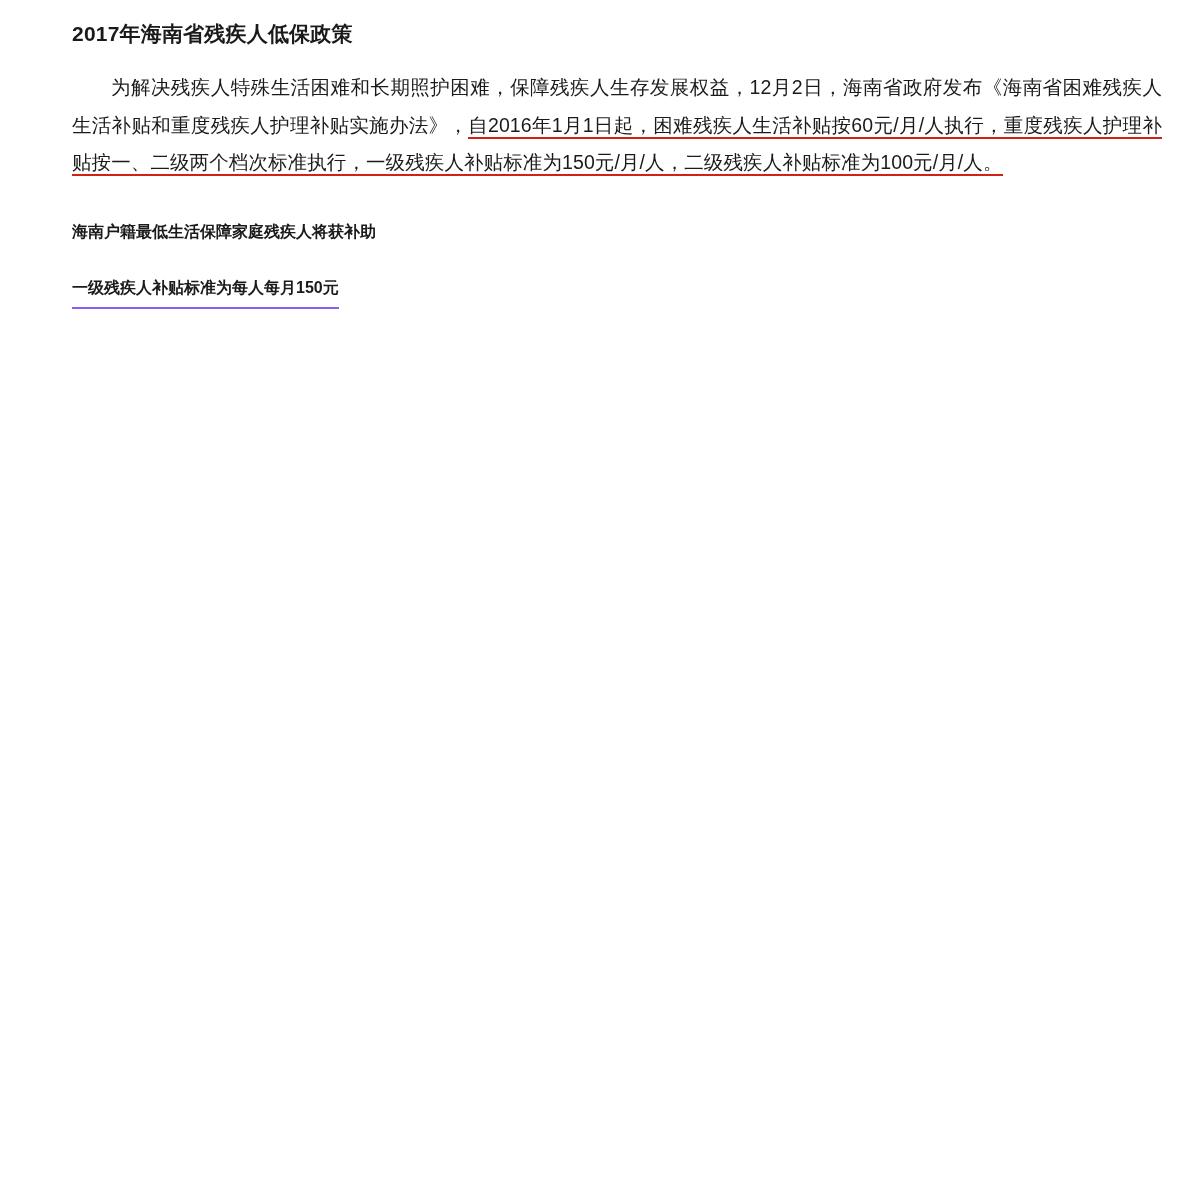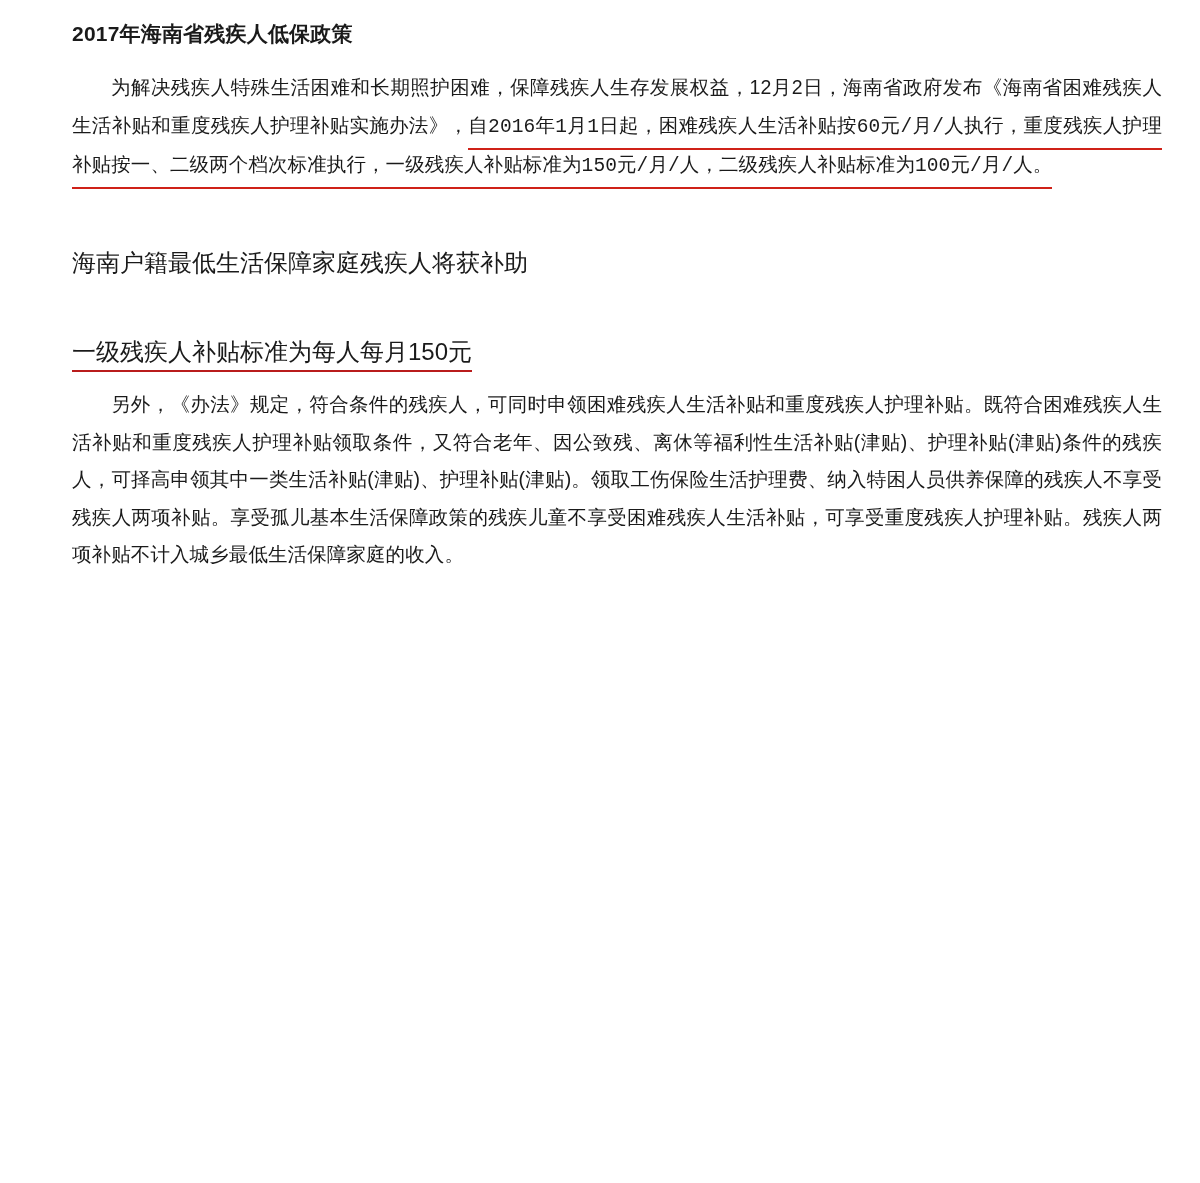--- a/index.html
+++ b/index.html
@@ -19,44 +19,43 @@
     padding: 14px 38px 20px 72px;
   }
   h2.doc-title {
     font-size: 21px;
     font-weight: bold;
     margin: 6px 0 22px 0;
     letter-spacing: 0.2px;
     line-height: 1.3;
   }
   h3.section-title {
-    font-size: 24px;
-    font-weight: normal;
-    margin: 43px 0 14px 0;
+    font-size: 16px;
+    font-weight: bold;
+    margin: 21px 0 14px 0;
     line-height: 1.35;
     display: inline-block;
   }
   h3.section-title.underlined {
-    border-bottom: 2px solid #b91c1c;
-    padding-bottom: 2px;
+    border-bottom: 2px solid #8b5cf6;
+    padding-bottom: 8px;
   }
   p.para {
     font-size: 19.5px;
     line-height: 1.92;
     margin: 0 0 18px 0;
     text-indent: 2em;
     text-align: justify;
     letter-spacing: 0.1px;
   }
   .hl {
     
     border-bottom: 2px solid #cf2118;
-    padding-bottom: 10px;
+    padding-bottom: 1px;
     box-decoration-break: clone;
-    font-family: Liberation Mono, monospace;
     -webkit-box-decoration-break: clone;
   }
   .block-title-wrap {
     margin: 0;
   }
 </style>
 </head>
 <body>
 
 <div class="page">
@@ -71,15 +70,14 @@
     <h3 class="section-title">海南户籍最低生活保障家庭残疾人将获补助</h3>
   </div>
 
 
 
   <div class="block-title-wrap">
     <h3 class="section-title underlined">一级残疾人补贴标准为每人每月150元</h3>
   </div>
 
 
-  <p class="para">另外，《办法》规定，符合条件的残疾人，可同时申领困难残疾人生活补贴和重度残疾人护理补贴。既符合困难残疾人生活补贴和重度残疾人护理补贴领取条件，又符合老年、因公致残、离休等福利性生活补贴(津贴)、护理补贴(津贴)条件的残疾人，可择高申领其中一类生活补贴(津贴)、护理补贴(津贴)。领取工伤保险生活护理费、纳入特困人员供养保障的残疾人不享受残疾人两项补贴。享受孤儿基本生活保障政策的残疾儿童不享受困难残疾人生活补贴，可享受重度残疾人护理补贴。残疾人两项补贴不计入城乡最低生活保障家庭的收入。</p>
 
 </div>
 
 </body></html>

